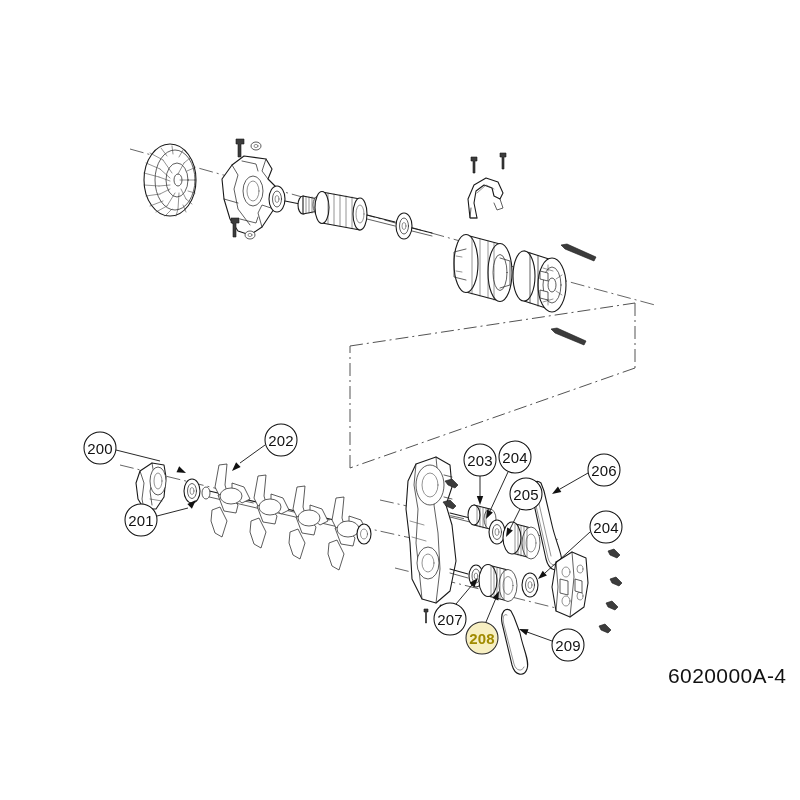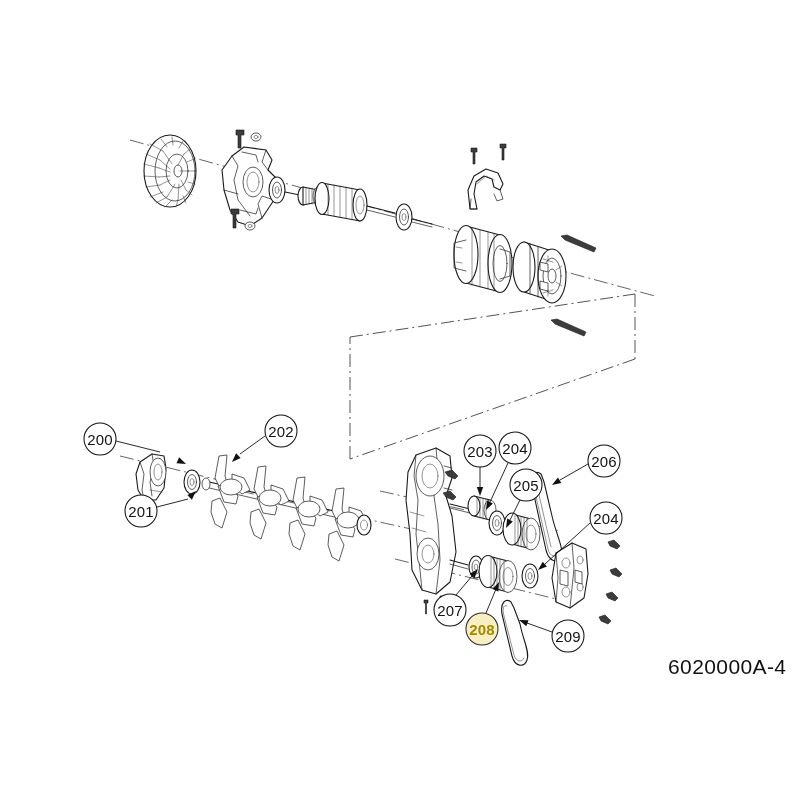--- a/index.html
+++ b/index.html
@@ -1,19 +1,19 @@
 <!DOCTYPE html>
 <html><head>
 <meta charset="utf-8">
 <title>Parts Diagram</title>
 <style>
   html,body{margin:0;padding:0;background:#ffffff;}
   body{width:800px;height:800px;position:relative;overflow:hidden;
        font-family:"Liberation Sans", sans-serif;}
-  #stage{position:absolute;left:0;top:4px;width:800px;height:604px;}
+  #stage{position:absolute;left:0;top:13px;width:800px;height:604px;}
   svg{display:block;}
   .ln{fill:none;stroke:#1a1a1a;stroke-width:1.1;stroke-linecap:round;stroke-linejoin:round;}
   .ln-thin{fill:none;stroke:#2b2b2b;stroke-width:0.75;stroke-linecap:round;stroke-linejoin:round;}
   .ln-hair{fill:none;stroke:#3a3a3a;stroke-width:0.55;stroke-linecap:round;stroke-linejoin:round;}
   .fillw{fill:#ffffff;stroke:#1a1a1a;stroke-width:1.1;stroke-linejoin:round;}
   .fillw-thin{fill:#ffffff;stroke:#262626;stroke-width:0.75;stroke-linejoin:round;}
   .dk{fill:#3c3c3c;stroke:#1a1a1a;stroke-width:0.6;}
   .axis{fill:none;stroke:#555;stroke-width:0.9;stroke-dasharray:14 4 2 4;stroke-linecap:butt;}
   .framebox{fill:none;stroke:#4a4a4a;stroke-width:0.95;stroke-dasharray:13 4 2 4;}
   .leader{fill:none;stroke:#111;stroke-width:0.9;}

